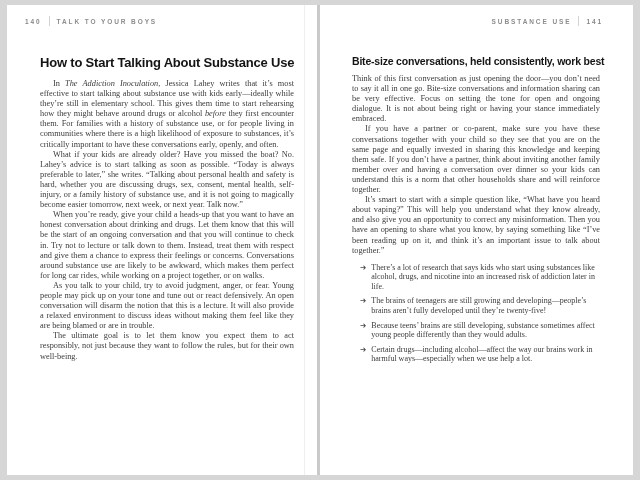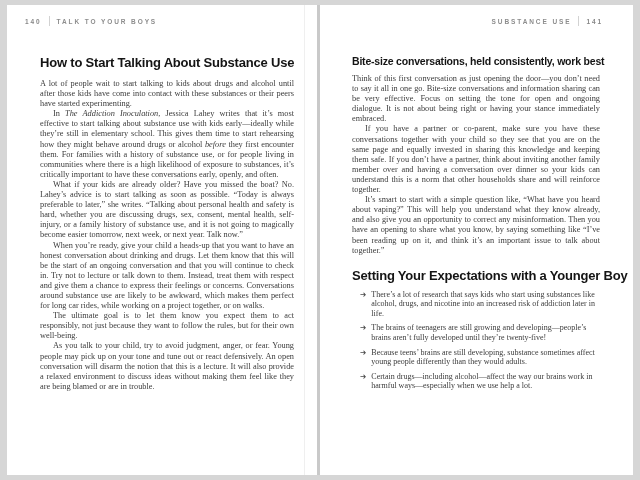--- a/index.html
+++ b/index.html
@@ -90,47 +90,45 @@
 
   <section class="page page-left">
     <header class="running-head rh-left">
       <span class="page-num">140</span>
       <span class="rh-divider"></span>
       <span class="rh-title">TALK TO YOUR BOYS</span>
     </header>
     <div class="content">
       <h1 class="chapter-title">How to Start Talking About Substance Use</h1>
       <div class="paras">
-          <p class="body-para"><span>A lot of people wait to start talking to kids about drugs and alcohol until after those kids have come into contact with these substances or their peers have started experimenting.</span></p>
           <p class="body-para indent"><span>In </span><i>The Addiction Inoculation</i><span>, Jessica Lahey writes that it’s most effective to start talking about substance use with kids early—ideally while they’re still in elementary school. This gives them time to start rehearsing how they might behave around drugs or alcohol </span><i>before</i><span> they first encounter them. For families with a history of substance use, or for people living in communities where there is a high likelihood of exposure to substances, it’s critically important to have these conversations early, openly, and often.</span></p>
           <p class="body-para indent"><span>What if your kids are already older? Have you missed the boat? No. Lahey’s advice is to start talking as soon as possible. “Today is always preferable to later,” she writes. “Talking about personal health and safety is hard, whether you are discussing drugs, sex, consent, mental health, self-injury, or a family history of substance use, and it is not going to magically become easier tomorrow, next week, or next year. Talk now.”</span></p>
           <p class="body-para indent"><span>When you’re ready, give your child a heads-up that you want to have an honest conversation about drinking and drugs. Let them know that this will be the start of an ongoing conversation and that you will continue to check in. Try not to lecture or talk down to them. Instead, treat them with respect and give them a chance to express their feelings or concerns. Conversations around substance use are likely to be awkward, which makes them perfect for long car rides, while working on a project together, or on walks.</span></p>
+          <p class="body-para indent"><span>As you talk to your child, try to avoid judgment, anger, or fear. Young people may pick up on your tone and tune out or react defensively. An open conversation will disarm the notion that this is a lecture. It will also provide a relaxed environment to discuss ideas without making them feel like they are being blamed or are in trouble.</span></p>
           <p class="body-para indent"><span>The ultimate goal is to let them know you expect them to act responsibly, not just because they want to follow the rules, but for their own well-being.</span></p>
-          <p class="body-para indent"><span>As you talk to your child, try to avoid judgment, anger, or fear. Young people may pick up on your tone and tune out or react defensively. An open conversation will disarm the notion that this is a lecture. It will also provide a relaxed environment to discuss ideas without making them feel like they are being blamed or are in trouble.</span></p>
         </div>
     </div>
   </section>
 
   <div class="gutter-faint"></div>
   <div class="gutter-line"></div>
 
   <section class="page page-right">
     <header class="running-head rh-right">
       <span class="rh-title">SUBSTANCE USE</span>
       <span class="rh-divider"></span>
       <span class="page-num">141</span>
     </header>
     <div class="content">
       <h2 class="sub-heading">Bite-size conversations, held consistently, work best</h2>
       <div class="paras">
           <p class="body-para"><span>Think of this first conversation as just opening the door—you don’t need to say it all in one go. Bite-size conversations and information sharing can be very effective. Focus on setting the tone for open and ongoing dialogue. It is not about being right or having your stance immediately embraced.</span></p>
           <p class="body-para indent"><span>If you have a partner or co-parent, make sure you have these conversations together with your child so they see that you are on the same page and equally invested in sharing this knowledge and keeping them safe. If you don’t have a partner, think about inviting another family member over and having a conversation over dinner so your kids can understand this is a norm that other households share and will reinforce together.</span></p>
           <p class="body-para indent"><span>It’s smart to start with a simple question like, “What have you heard about vaping?” This will help you understand what they know already, and also give you an opportunity to correct any misinformation. Then you have an opening to share what you know, by saying something like “I’ve been reading up on it, and think it’s an important issue to talk about together.”</span></p>
         </div>
-      <h1 class="chapter-title second">Setting Your Expectations with a Younger Boy</h1>
       <ul class="bullets">
           <li>
             <span class="arrow">➔</span>
             <span class="bullet-text">There’s a lot of research that says kids who start using substances like alcohol, drugs, and nicotine into an increased risk of addiction later in life.</span>
           </li>
           <li>
             <span class="arrow">➔</span>
             <span class="bullet-text">The brains of teenagers are still growing and developing—people’s brains aren’t fully developed until they’re twenty-five!</span>
           </li>
           <li>

